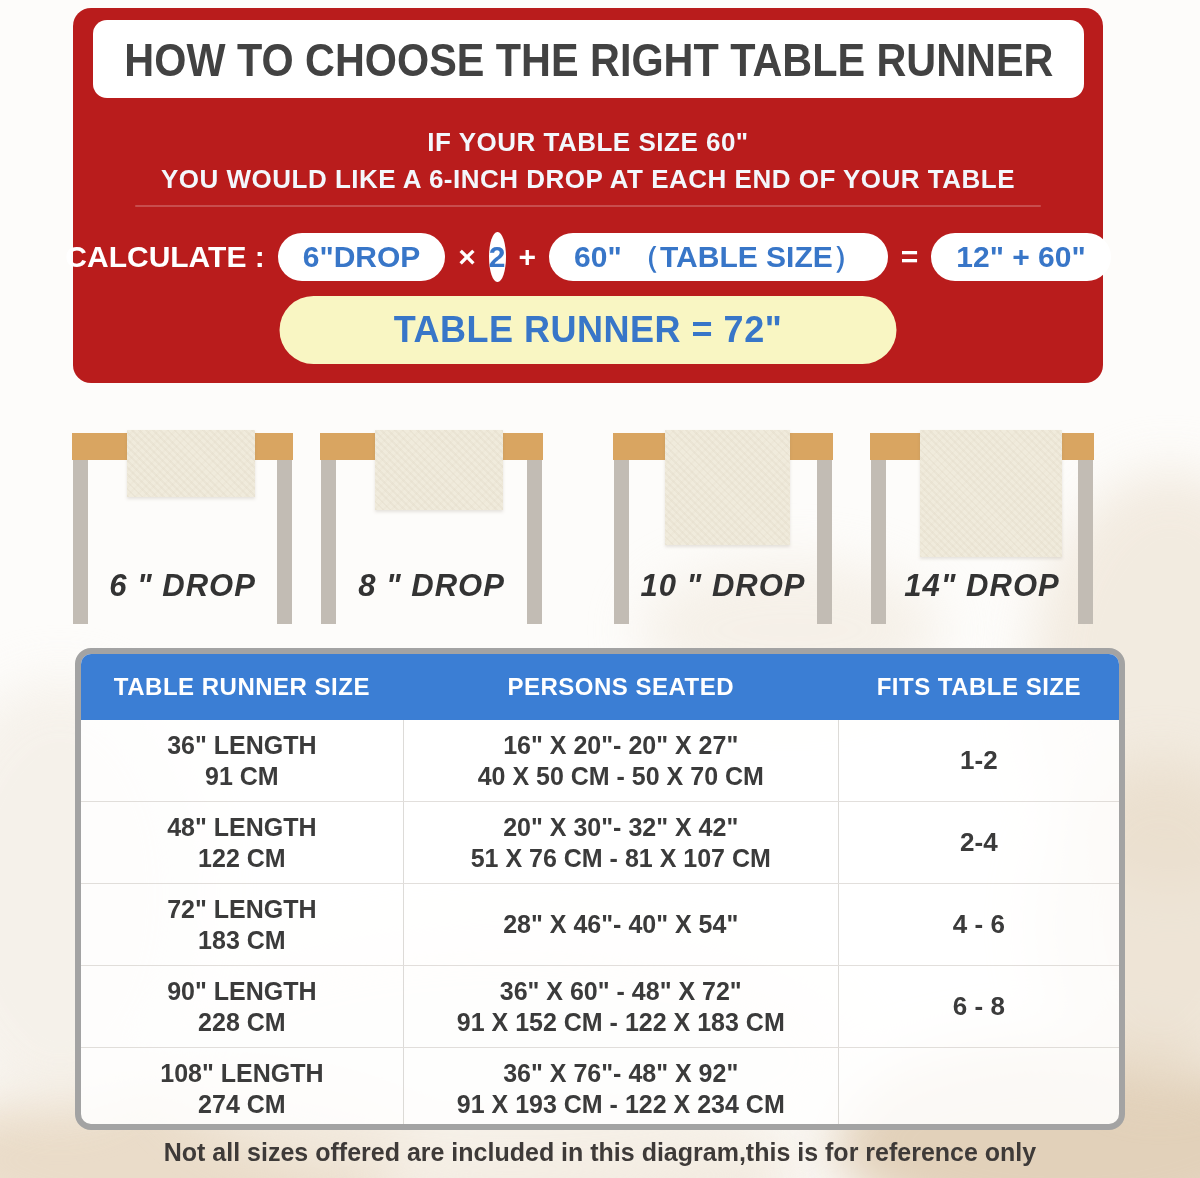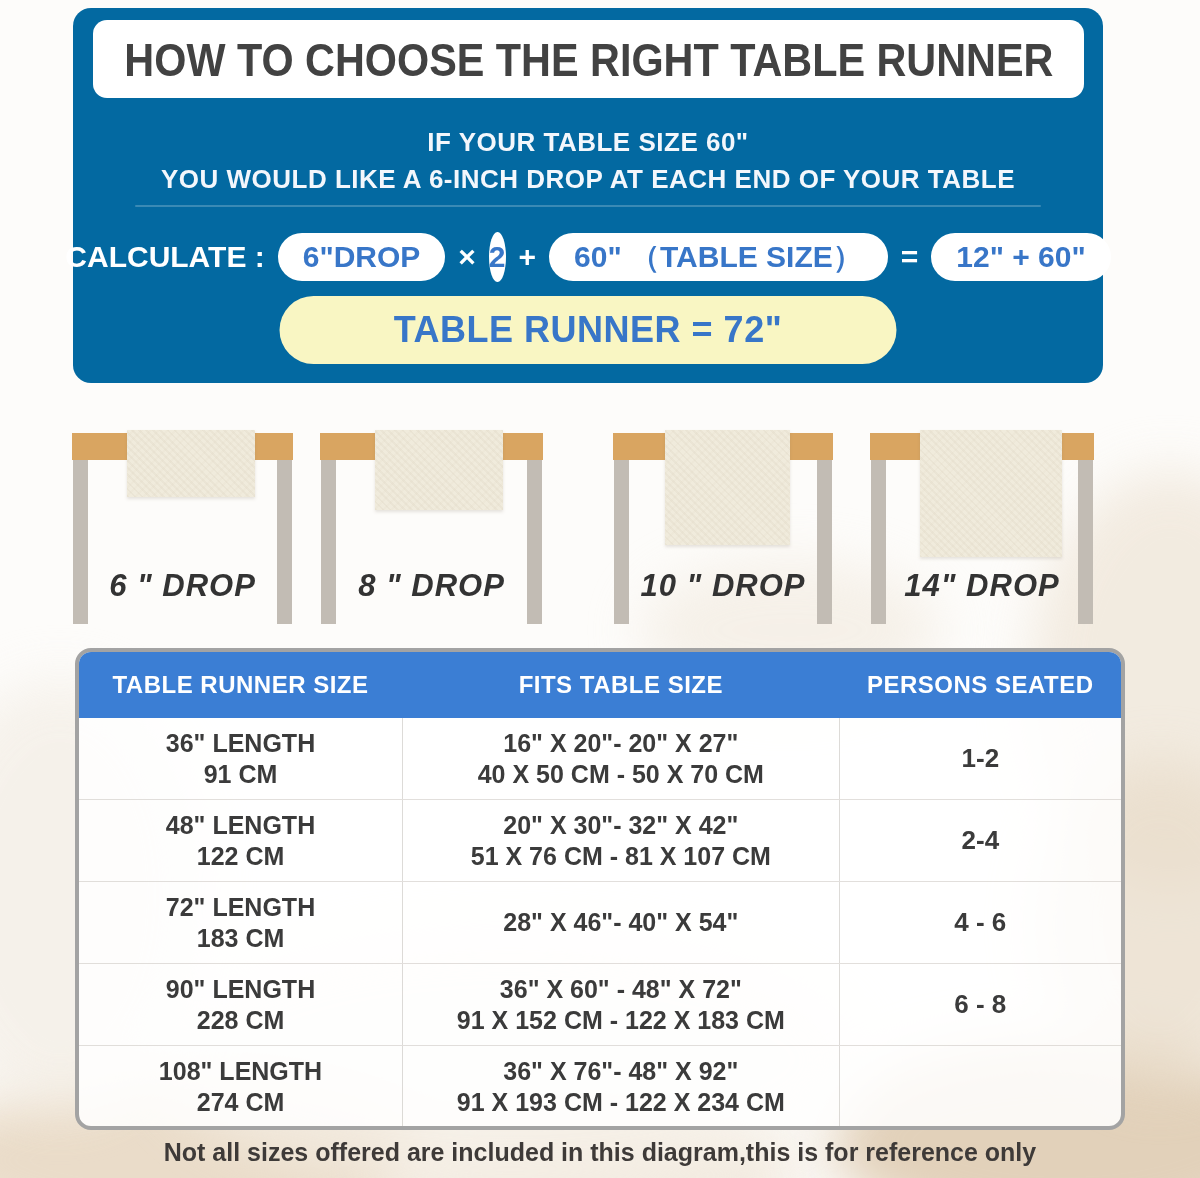--- a/index.html
+++ b/index.html
@@ -16,21 +16,21 @@
   .blob.b3{left:830px;top:1040px;width:470px;height:200px;background:#e2d1ba;}
   .blob.b4{left:1030px;top:470px;width:280px;height:420px;background:#f0e7da;opacity:.8;}
   .blob.b5{left:1040px;top:760px;width:240px;height:330px;background:#e8dbc8;opacity:.7;}
   .blob.b6{left:-80px;top:680px;width:280px;height:430px;background:#f4efe7;opacity:.8;}
   .blob.b7{left:160px;top:930px;width:700px;height:260px;background:#f7f2ea;opacity:.6;}
   .blob.b8{left:640px;top:560px;width:300px;height:140px;background:#f1e9dd;opacity:.6;}
 
   
   .hero{
     position:absolute;left:73px;top:8px;width:1030px;height:375px;
-    background:#0369a1;border-radius:18px;z-index:2;
+    background:#b91c1c;border-radius:18px;z-index:2;
   }
   .title-box{
     position:absolute;left:20px;top:12px;right:19px;height:78px;
     background:#ffffff;border-radius:14px;
     display:flex;align-items:center;justify-content:center;
   }
   .title-box span{
     font-size:47px;font-weight:bold;color:#424242;white-space:nowrap;
     transform:scaleX(0.88);letter-spacing:0px;
   }
@@ -86,21 +86,21 @@
   .f4 .runner{left:50px;width:142px;height:127px;}
   .drop-label{
     position:absolute;left:0;right:0;top:148px;text-align:center;
     font-weight:bold;font-style:italic;font-size:31px;color:#333333;letter-spacing:1px;
     white-space:nowrap;
   }
 
   
   .size-panel{
     position:absolute;left:75px;top:648px;width:1050px;height:482px;z-index:2;
-    border:4px solid #a3a3a3;border-radius:16px;overflow:hidden;box-sizing:border-box;
+    border:6px solid #a3a3a3;border-radius:16px;overflow:hidden;box-sizing:border-box;
     background:rgba(255,255,255,0.86);
   }
   .size-header{
     background:#3b7ed4;height:66px;
     display:grid;grid-template-columns:31% 42% 27%;align-items:center;
     color:#ffffff;font-weight:bold;font-size:24px;text-align:center;letter-spacing:.5px;
   }
   .size-body{display:block;}
   .trow{
     display:grid;grid-template-columns:31% 42% 27%;height:81px;
@@ -183,22 +183,22 @@
     <div class="tabletop"></div>
     <div class="leg left"></div>
     <div class="leg right"></div>
     <div class="drop-label">14" DROP</div>
   </div>
 </div>
 
 <div class="size-panel">
   <div class="size-header">
     <div>TABLE RUNNER SIZE</div>
+    <div>PERSONS SEATED</div>
     <div>FITS TABLE SIZE</div>
-    <div>PERSONS SEATED</div>
   </div>
   <div class="size-body">
 
     <div class="trow">
       <div class="tcell">
         <div>36" LENGTH</div>
         <div>91 CM</div>
       </div>
       <div class="tcell mid">
         <div>16" X 20"- 20" X 27"</div>

